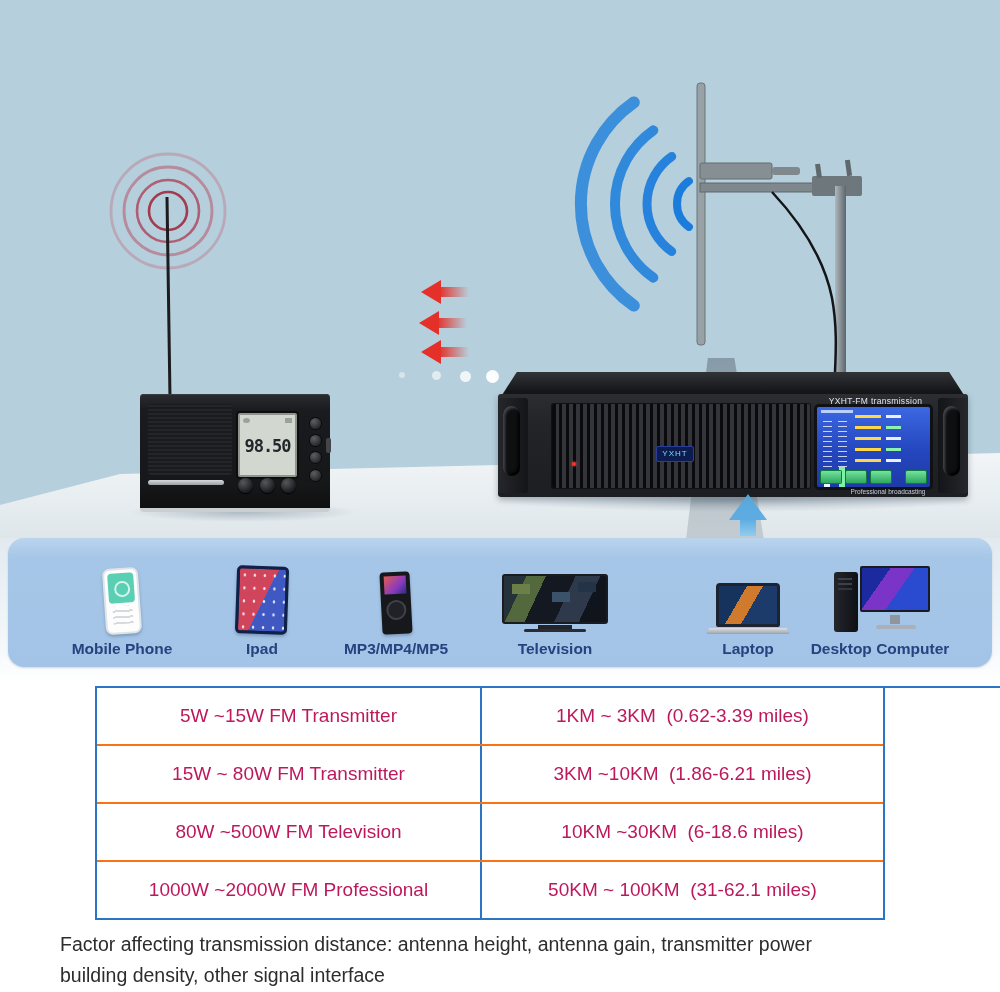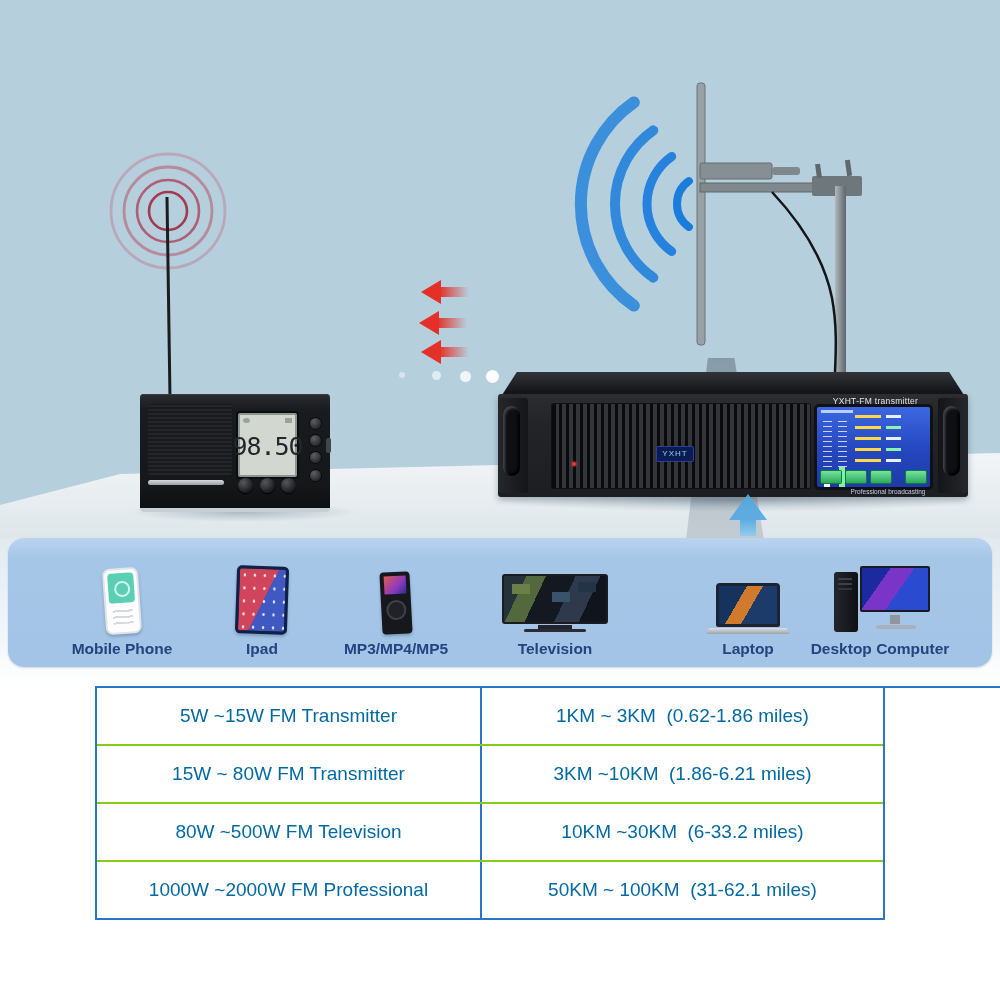--- a/index.html
+++ b/index.html
@@ -18,21 +18,21 @@
   .radio-grille{position:absolute;left:8px;top:10px;width:84px;height:71px;border-radius:3px;
                 background:repeating-linear-gradient(0deg,#242529 0 2px,#191a1d 2px 4px);}
   .radio-slot{position:absolute;left:8px;top:86px;width:76px;height:5px;border-radius:3px;
               background:linear-gradient(180deg,#d7dadd,#9aa0a5);}
   .radio-lcd{position:absolute;left:98px;top:19px;width:55px;height:60px;border-radius:2px;
              background:#d2d8d0;border:2px solid #8e958e;box-shadow:0 0 0 2px #0c0d0f;
              display:flex;align-items:center;justify-content:center;}
   .radio-lcd::before,.radio-lcd::after{content:"";position:absolute;top:3px;width:7px;height:5px;background:#9aa39a;}
   .radio-lcd::before{left:3px;border-radius:50%;}
   .radio-lcd::after{right:3px;}
-  .freq{font-family:"DejaVu Sans Mono",monospace;font-size:25px;font-weight:normal;color:#23262a;
+  .freq{font-family:"DejaVu Sans Mono",monospace;font-size:17px;font-weight:bold;color:#23262a;
         letter-spacing:-1px;margin-top:2px;}
   .knob{position:absolute;top:84px;width:15px;height:15px;border-radius:50%;
         background:radial-gradient(circle at 35% 30%,#55575c,#1b1c1f 70%);box-shadow:0 1px 1px #000;}
   .knob.k1{left:98px;} .knob.k2{left:120px;} .knob.k3{left:141px;}
   .sbtn{position:absolute;left:170px;width:11px;height:11px;border-radius:50%;
         background:radial-gradient(circle at 35% 30%,#5c5e63,#26272b 75%);box-shadow:0 0 0 1px #0a0b0c;}
   .sbtn.b1{top:24px;} .sbtn.b2{top:41px;} .sbtn.b3{top:58px;} .sbtn.b4{top:76px;}
   .radio-sideknob{position:absolute;left:186px;top:44px;width:5px;height:15px;border-radius:2px;background:#43454a;}
   
   .red-arrow{position:absolute;width:50px;height:24px;}
@@ -149,22 +149,22 @@
       border:2px solid #181b22;border-radius:2px;
       background:linear-gradient(125deg,#1c2aa0 0 30%,#7a35c8 30% 55%,#2a4ad0 55%);}
   .pc-stand{position:absolute;left:62px;bottom:10px;width:10px;height:9px;background:#8f969e;}
   .pc-base{position:absolute;left:48px;bottom:5px;width:40px;height:4px;background:#aab0b8;border-radius:2px;}
   
   .top-rule{position:absolute;left:95px;top:686px;width:905px;height:2px;background:#2b76c4;}
   .range-table{position:absolute;left:95px;top:688px;width:790px;height:232px;
       border-left:2px solid #2b76c4;border-right:2px solid #2b76c4;border-bottom:2px solid #2b76c4;
       box-sizing:border-box;display:flex;flex-direction:column;background:#fff;}
   .trow{flex:1;display:flex;}
-  .trow + .trow{border-top:2px solid #84cc16;}
-  .tcell{display:flex;align-items:center;justify-content:center;font-size:19px;color:#0369a1;
+  .trow + .trow{border-top:2px solid #f97316;}
+  .tcell{display:flex;align-items:center;justify-content:center;font-size:19px;color:#be185d;
          white-space:pre;}
   .tcell.power{width:383px;border-right:2px solid #2b76c4;}
   .tcell.dist{flex:1;}
   
   .foot{position:absolute;left:60px;top:929px;width:920px;font-size:19.5px;color:#2c2d2f;line-height:31px;}
 </style>
 </head>
 <body>
 
 <div class="canvas">
@@ -260,21 +260,21 @@
       <div class="tx-body">
         <div class="ear left">
             <div class="handle"></div>
           </div>
         <div class="ear right">
             <div class="handle"></div>
           </div>
         <div class="vents"></div>
         <div class="mini-display">YXHT</div>
         <div class="led"></div>
-        <div class="tx-title">YXHT-FM transmitter</div>
+        <div class="tx-title">YXHT-FM transmission</div>
         <div class="screen">
           <div class="scr-head"></div>
           <div class="ladder ld1"></div>
           <div class="ladder ld2"></div>
           <div class="mbar mb1"></div>
           <div class="mbar mb2"></div>
           <div class="scr-rows">
             <div class="srow">
                 <i></i>
                 <b></b>
@@ -370,30 +370,34 @@
           </div>
         </div>
       <div class="dev-label">Desktop Computer</div>
     </div>
   </section>
 
   <div class="top-rule"></div>
   <section class="range-table">
     <div class="trow">
       <div class="tcell power">5W ~15W FM Transmitter</div>
-      <div class="tcell dist">1KM ~ 3KM  (0.62-1.86 miles)</div>
+      <div class="tcell dist">1KM ~ 3KM  (0.62-3.39 miles)</div>
     </div>
     <div class="trow">
       <div class="tcell power">15W ~ 80W FM Transmitter</div>
       <div class="tcell dist">3KM ~10KM  (1.86-6.21 miles)</div>
     </div>
     <div class="trow">
       <div class="tcell power">80W ~500W FM Television</div>
-      <div class="tcell dist">10KM ~30KM  (6-33.2 miles)</div>
+      <div class="tcell dist">10KM ~30KM  (6-18.6 miles)</div>
     </div>
     <div class="trow">
       <div class="tcell power">1000W ~2000W FM Professional</div>
       <div class="tcell dist">50KM ~ 100KM  (31-62.1 miles)</div>
     </div>
   </section>
 
+  <footer class="foot">
+    <div>Factor affecting transmission distance: antenna height, antenna gain, transmitter power</div>
+    <div>building density, other signal interface</div>
+  </footer>
 
 </div>
 
 </body></html>

